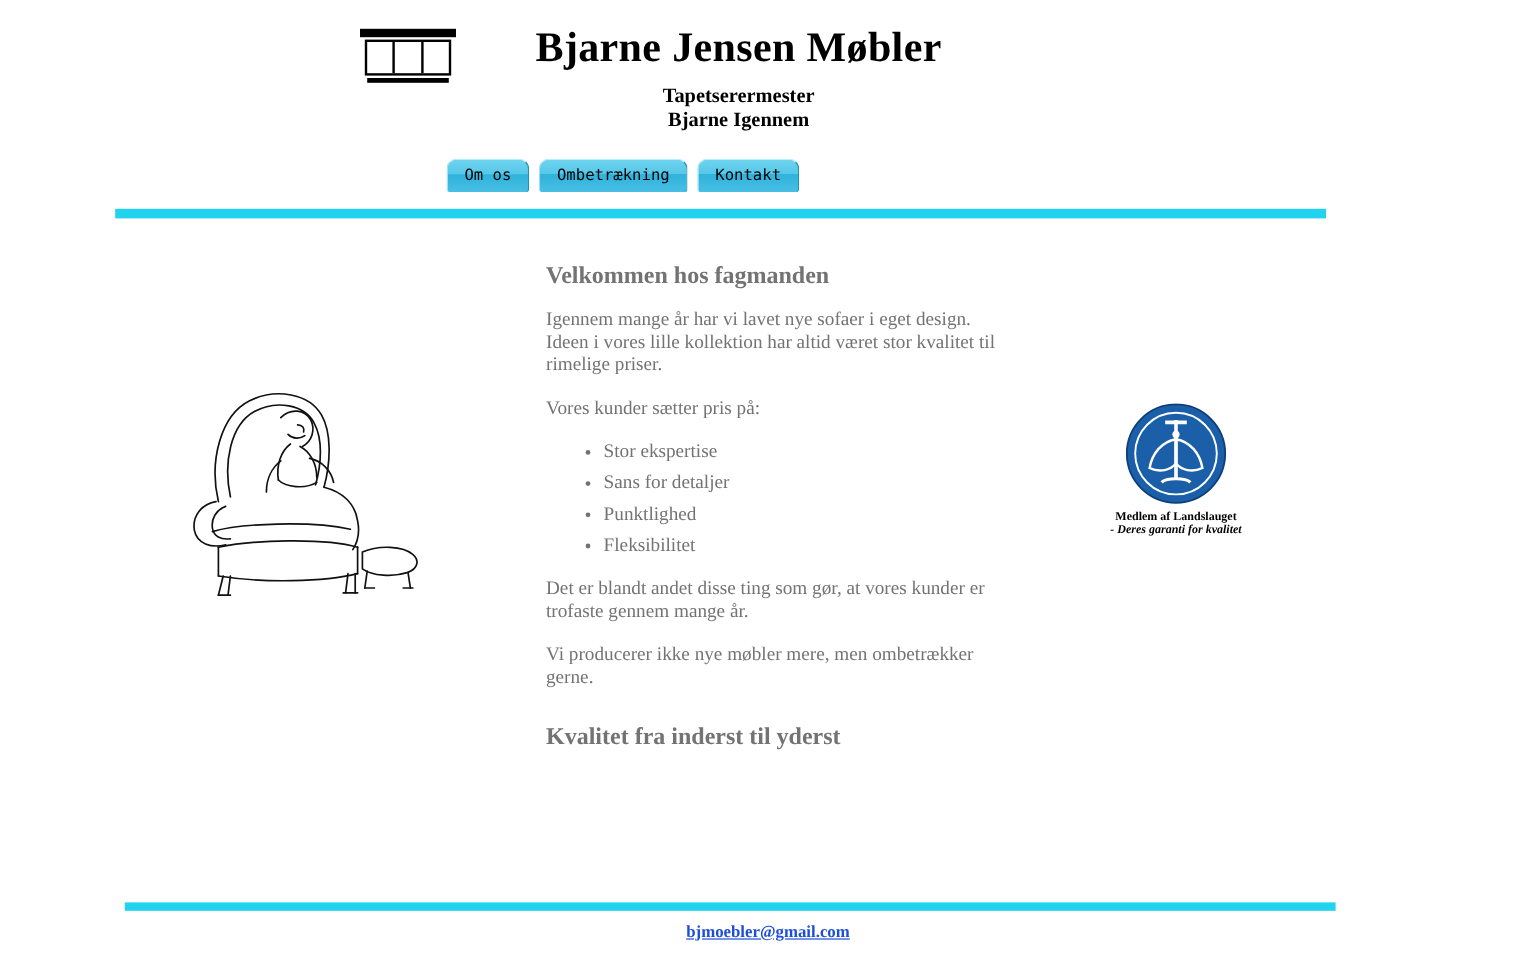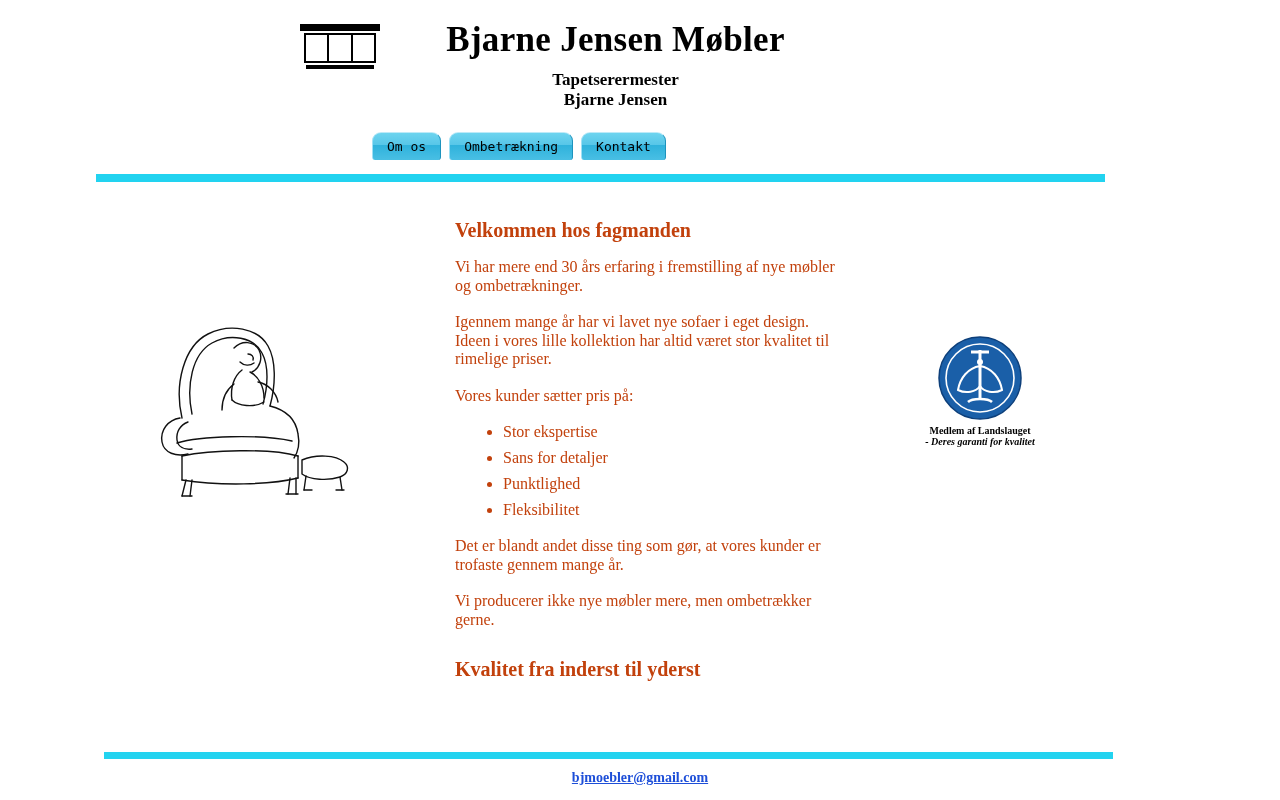--- a/index.html
+++ b/index.html
@@ -143,21 +143,21 @@
     top: 120px;
     width: 240px;
     height: 200px;
   }
 
   .content {
     position: absolute;
     left: 455px;
     top: 28px;
     width: 390px;
-    color: #c2410c;
+    color: #737373;
   }
   .content h2 {
     font-size: 20px;
     font-weight: bold;
     margin: 0 0 16px 0;
     line-height: 24px;
   }
   .content p {
     font-size: 16px;
     line-height: 18.5px;
@@ -235,21 +235,21 @@
         <div class="pane"></div>
         <div class="pane"></div>
         <div class="pane"></div>
       </div>
       <div class="base"></div>
     </div>
 
     <div class="title-block">
       <div class="site-title">Bjarne Jensen Møbler</div>
       <div class="site-sub1">Tapetserermester</div>
-      <div class="site-sub2">Bjarne Jensen</div>
+      <div class="site-sub2">Bjarne Igennem</div>
     </div>
 
     <div class="nav">
       <div class="nav-btn">Om os</div>
       <div class="nav-btn">Ombetrækning</div>
       <div class="nav-btn">Kontakt</div>
     </div>
 
     <div class="header-rule"></div>
   </div>
@@ -293,21 +293,20 @@
         <path d="M102 90 C108 96 124 98 134 92"></path>
         <path d="M118 44 C122 44 124 47 123 50"></path>
         <path d="M110 52 C114 56 120 56 124 53"></path>
         <path d="M128 72 C138 74 146 82 148 92"></path>
         <path d="M104 74 C96 80 92 90 92 100"></path>
       </svg>
     </div>
 
     <div class="content">
       <h2>Velkommen hos fagmanden</h2>
-      <p>Vi har mere end 30 års erfaring i fremstilling af nye møbler og ombetrækninger.</p>
       <p>Igennem mange år har vi lavet nye sofaer i eget design. Ideen i vores lille kollektion har altid været stor kvalitet til rimelige priser.</p>
       <p>Vores kunder sætter pris på:</p>
       <ul>
         <li>Stor ekspertise</li>
         <li>Sans for detaljer</li>
         <li>Punktlighed</li>
         <li>Fleksibilitet</li>
       </ul>
       <p>Det er blandt andet disse ting som gør, at vores kunder er trofaste gennem mange år.</p>
       <p>Vi producerer ikke nye møbler mere, men ombetrækker gerne.</p>

